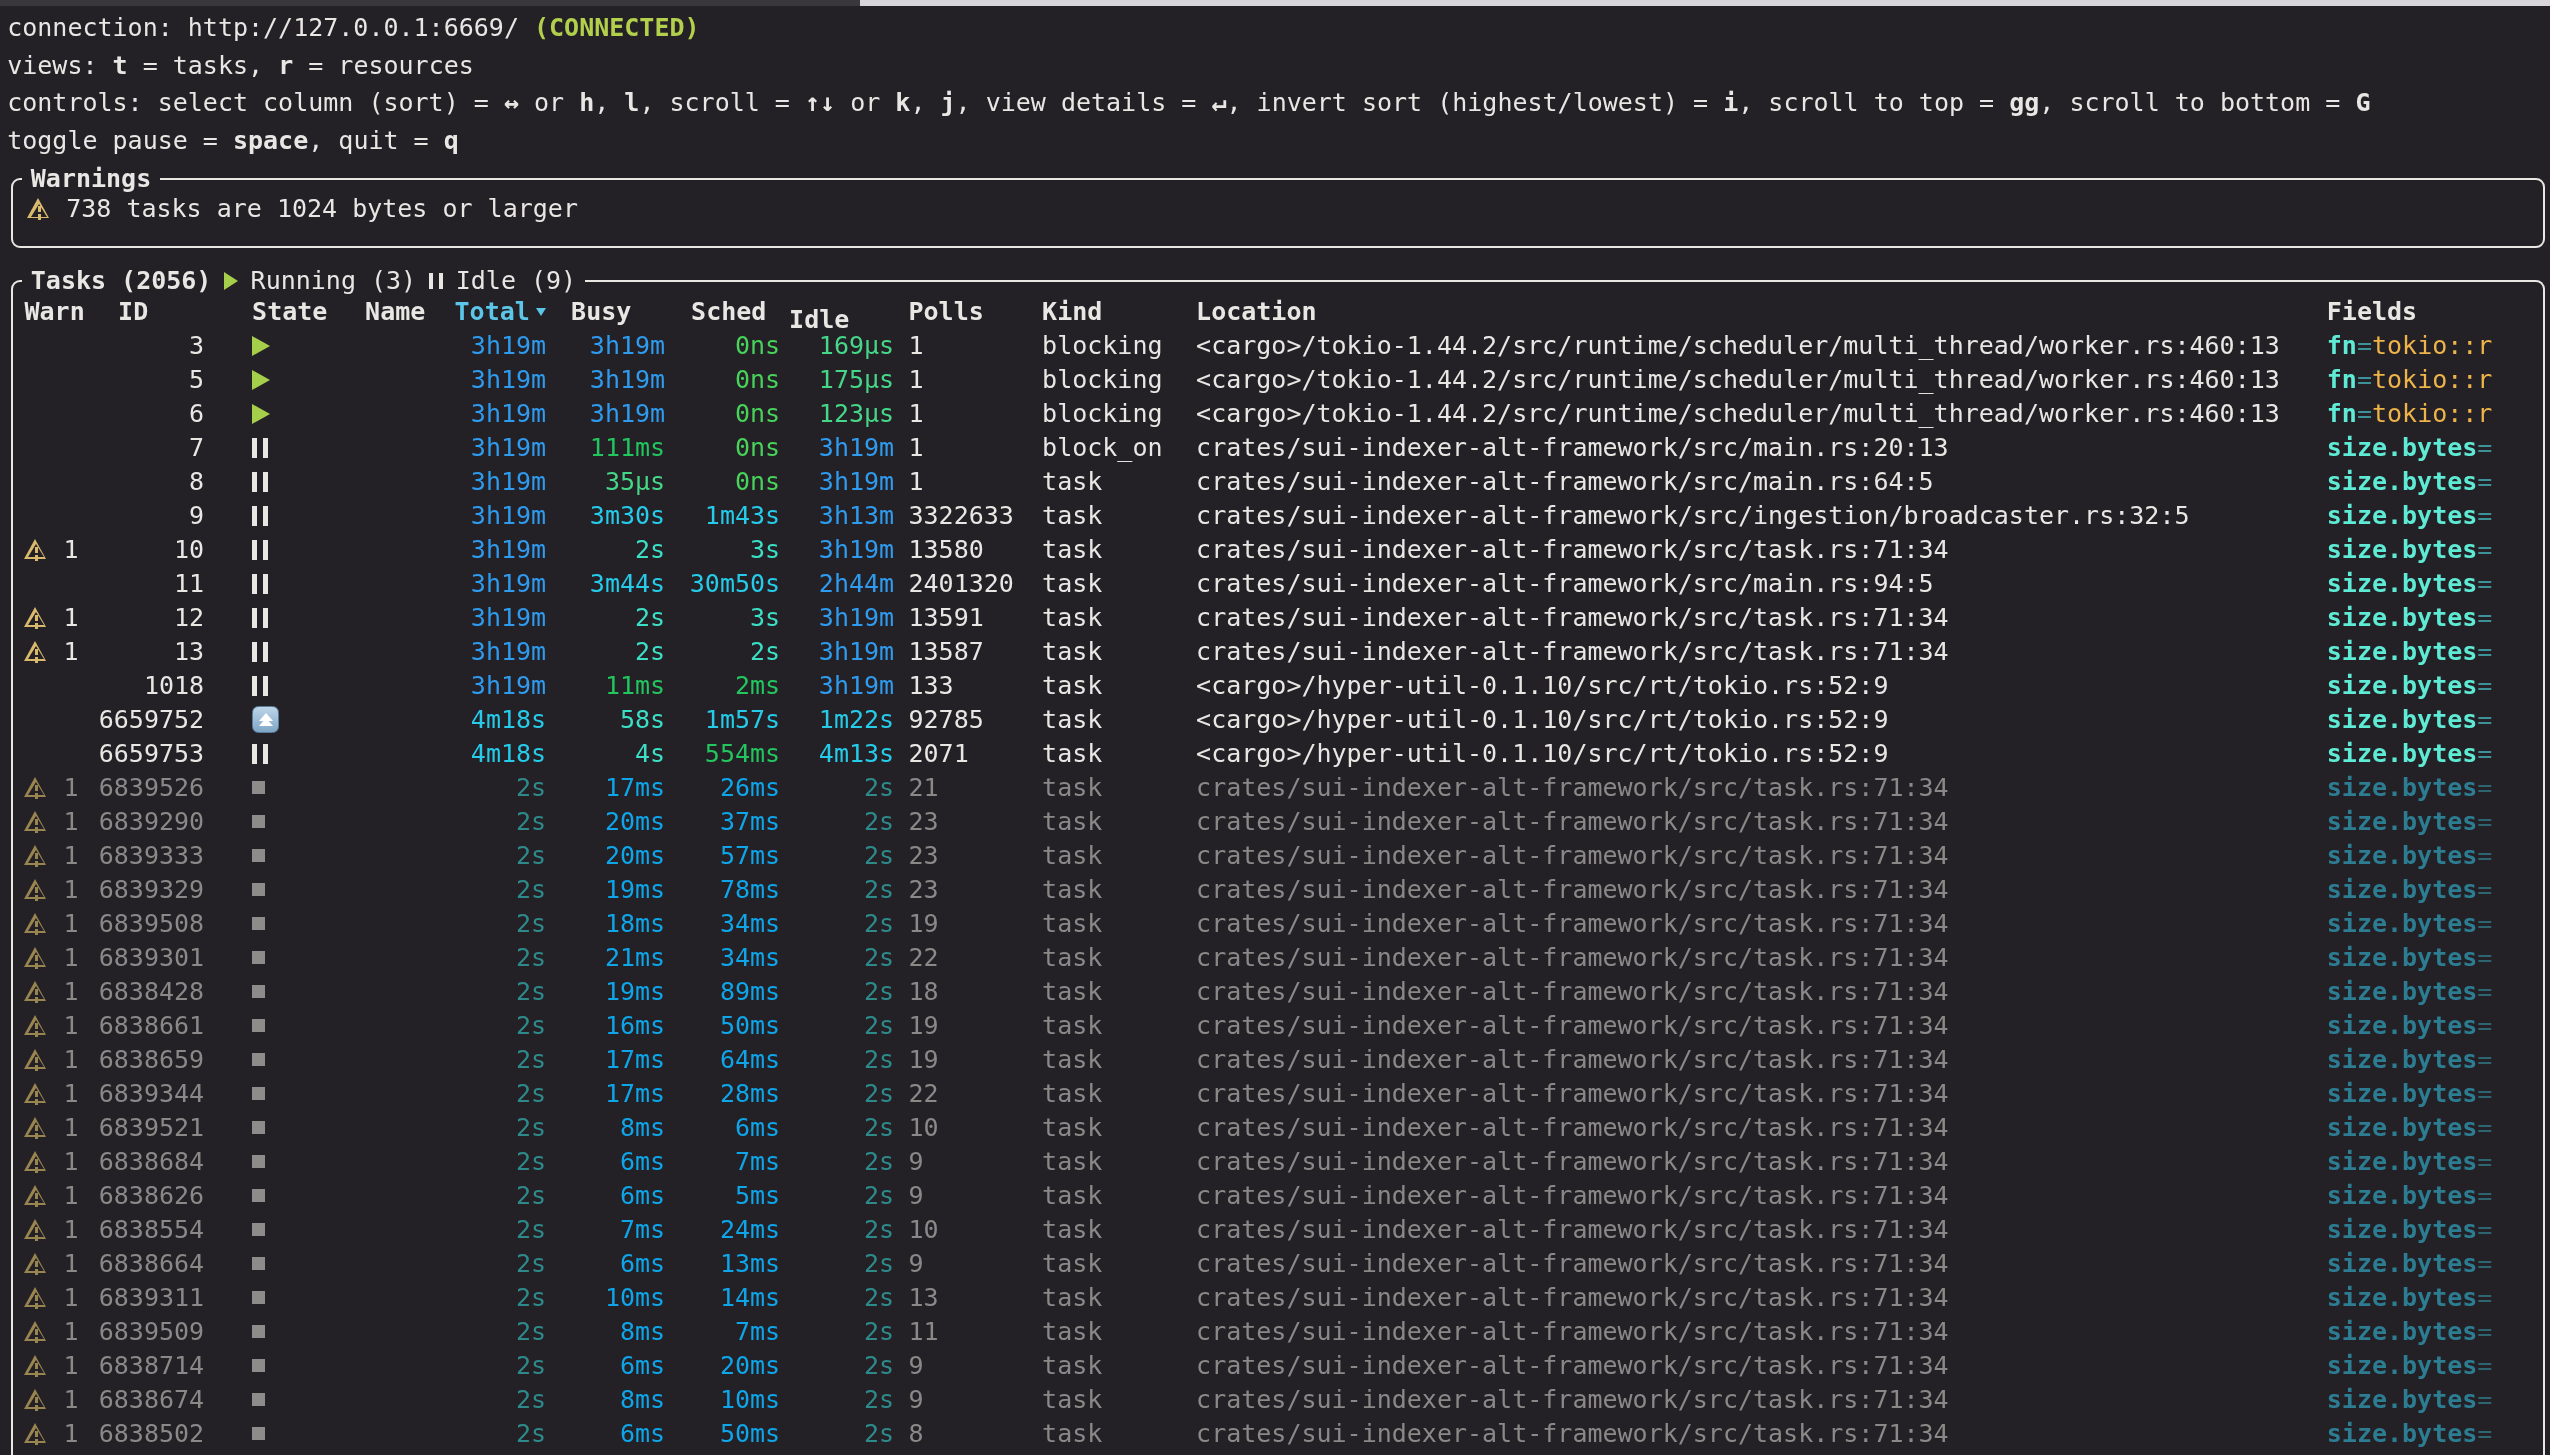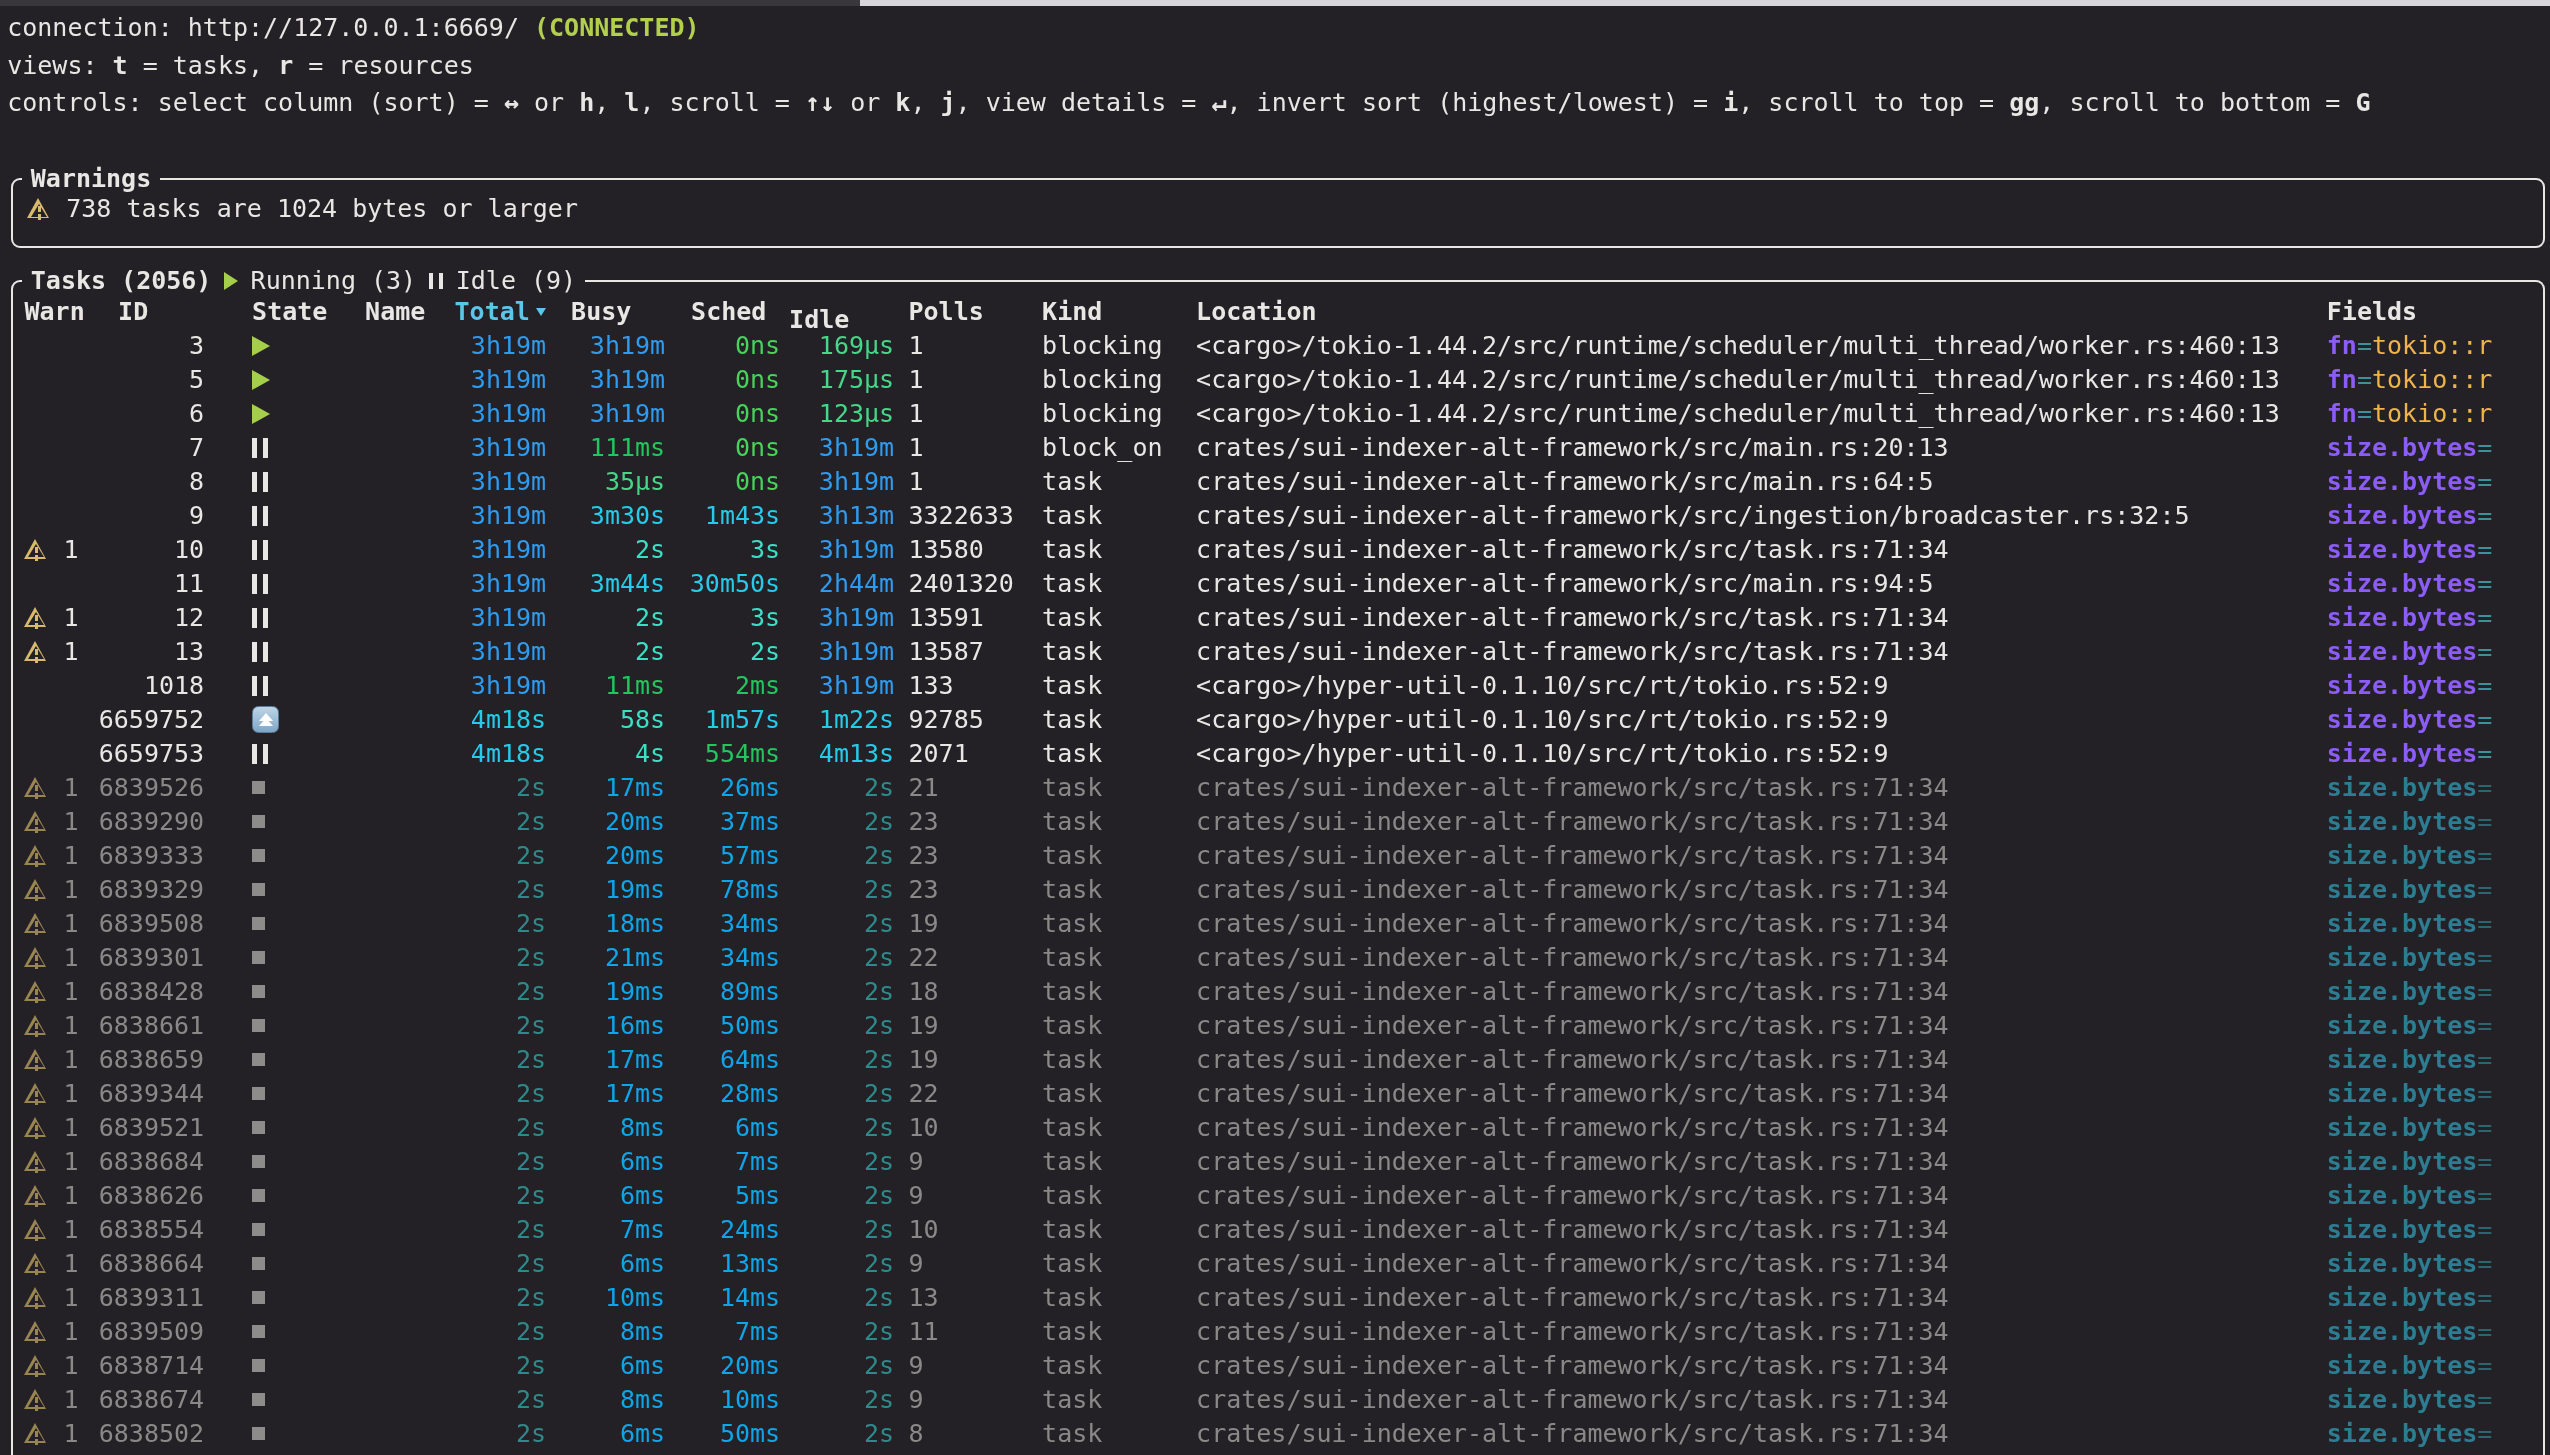--- a/index.html
+++ b/index.html
@@ -39,21 +39,21 @@
   .h-kind,.v-kind{padding-left:8px;}
   .h-location,.v-location{padding-left:9px;}
   .h-fields,.v-fields{padding-left:16px;}
   .v-warn{display:flex;align-items:center;gap:16px;padding-left:5.4px;}
   .v-state{display:flex;align-items:center;}
   .v-id,.v-total,.v-busy,.v-sched,.v-idle{text-align:right;}
   
   .dur-h{color:#2f9bee;} .dur-m{color:#25cbe9;} .dur-s{color:#3bdfc5;}
   .dur-ms{color:#22c55e;} .dur-us{color:#45d787;} .dur-ns{color:#47d25a;}
   
-  .fkey{color:#8b5cf6;font-weight:bold;} .feq{color:#3d9299;} .fval{color:#eeb449;}
+  .fkey{color:#5eead4;font-weight:bold;} .feq{color:#3d9299;} .fval{color:#eeb449;}
   
   .dim .cell{color:#8b8987;}
   .dim .dur-s{color:#2e8a8a;} .dim .dur-ms{color:#0ea5e9;margin-top:44px;}
   .dim .fkey{color:#2d7d92;} .dim .feq{color:#2d6570;} .dim .fval{color:#8a6f3f;}
   .dim .warn-tri{color:#99854f;}
   
   .ic-play{width:0;height:0;border-left:18px solid #a5ce4b;border-top:10.8px solid transparent;border-bottom:10.8px solid transparent;}
   .title-play{border-left-width:14.4px;border-top-width:9px;border-bottom-width:9px;}
   .ic-pause{display:inline-flex;gap:5.4px;}
   .ic-pause i{width:5.4px;height:20px;background:#e9e7e4;}
@@ -75,20 +75,21 @@
 </head>
 <body>
 
 <div class="screen">
   <div class="strip left"></div>
   <div class="strip right"></div>
 
   <div class="hline" id="line-connection"><span>connection: http://127.0.0.1:6669/ </span><span class="bold c-green">(CONNECTED)</span></div>
   <div class="hline" id="line-views"><span>views: </span><span class="bold">t</span><span> = tasks, </span><span class="bold">r</span><span> = resources</span></div>
   <div class="hline" id="line-controls"><span>controls: select column (sort) = </span><span class="bold">↔</span><span> or </span><span class="bold">h</span><span>, </span><span class="bold">l</span><span>, scroll = </span><span class="bold">↑↓</span><span> or </span><span class="bold">k</span><span>, </span><span class="bold">j</span><span>, view details = </span><span class="bold">↵</span><span>, invert sort (highest/lowest) = </span><span class="bold">i</span><span>, scroll to top = </span><span class="bold">gg</span><span>, scroll to bottom = </span><span class="bold">G</span></div>
+  <div class="hline" id="line-toggle"><span>toggle pause = </span><span class="bold">space</span><span>, quit = </span><span class="bold">q</span></div>
 
   <div class="panel warnings">
     <div class="panel-title">
       <span>Warnings</span>
     </div>
     <div class="warn-line">
       <i class="warn-tri">
           <b></b>
         </i>
       <span>738 tasks are 1024 bytes or larger</span>

